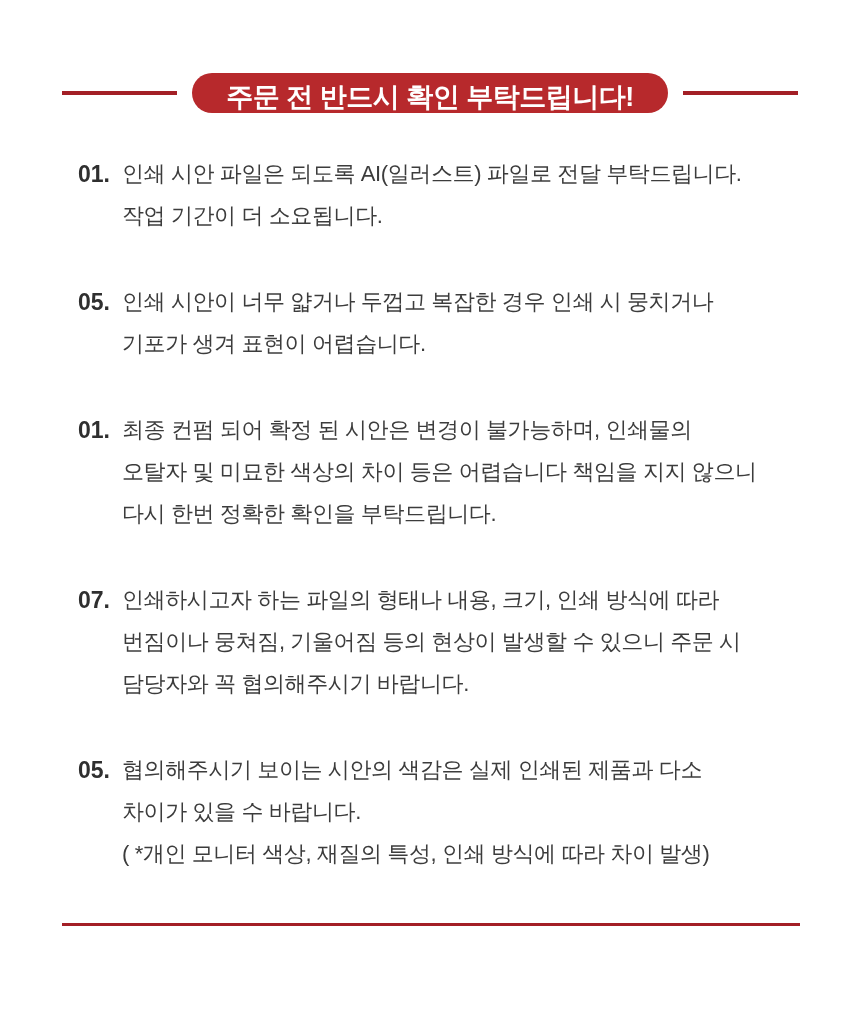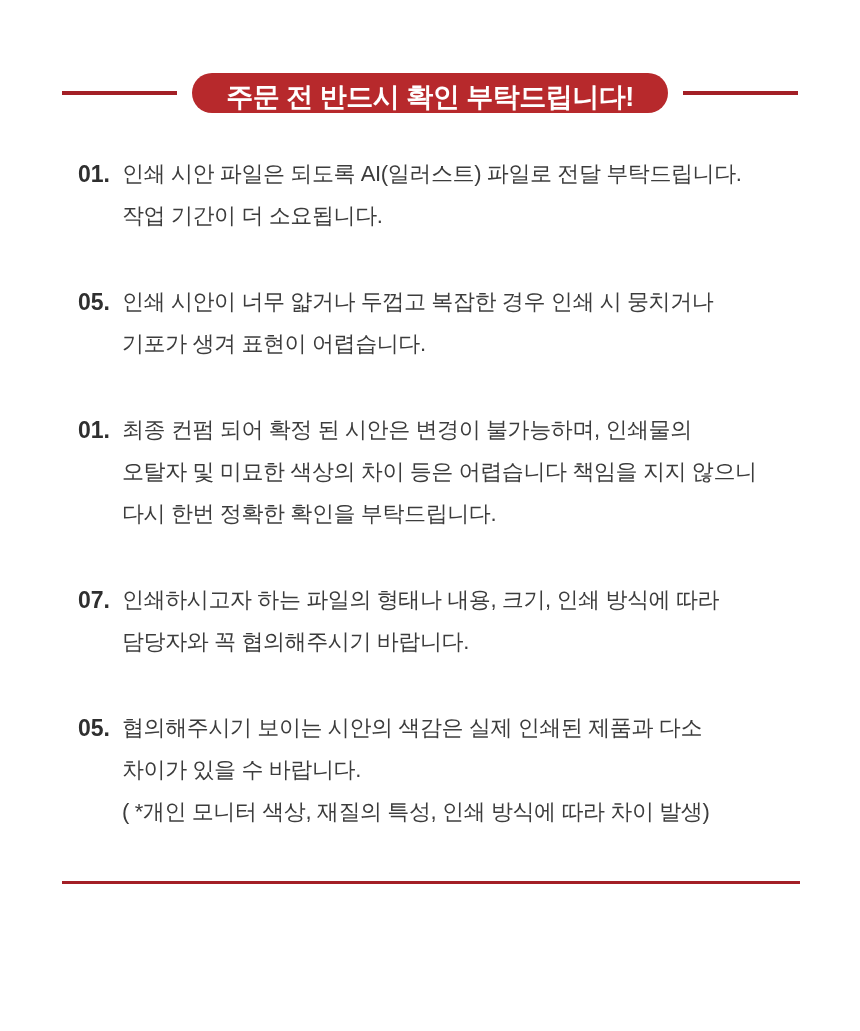--- a/index.html
+++ b/index.html
@@ -113,20 +113,21 @@
         <div>최종 컨펌 되어 확정 된 시안은 변경이 불가능하며, 인쇄물의</div>
         <div>오탈자 및 미묘한 색상의 차이 등은 어렵습니다 책임을 지지 않으니</div>
         <div>다시 한번 정확한 확인을 부탁드립니다.</div>
       </div>
   </div>
 
   <div class="notice-item">
     <div class="notice-number">07.</div>
     <div class="notice-text">
         <div>인쇄하시고자 하는 파일의 형태나 내용, 크기, 인쇄 방식에 따라</div>
+        <div>번짐이나 뭉쳐짐, 기울어짐 등의 현상이 발생할 수 있으니 주문 시</div>
         <div>담당자와 꼭 협의해주시기 바랍니다.</div>
       </div>
   </div>
 
   <div class="notice-item">
     <div class="notice-number">05.</div>
     <div class="notice-text">
         <div>협의해주시기 보이는 시안의 색감은 실제 인쇄된 제품과 다소</div>
         <div>차이가 있을 수 바랍니다.</div>
         <div>( *개인 모니터 색상, 재질의 특성, 인쇄 방식에 따라 차이 발생)</div>

